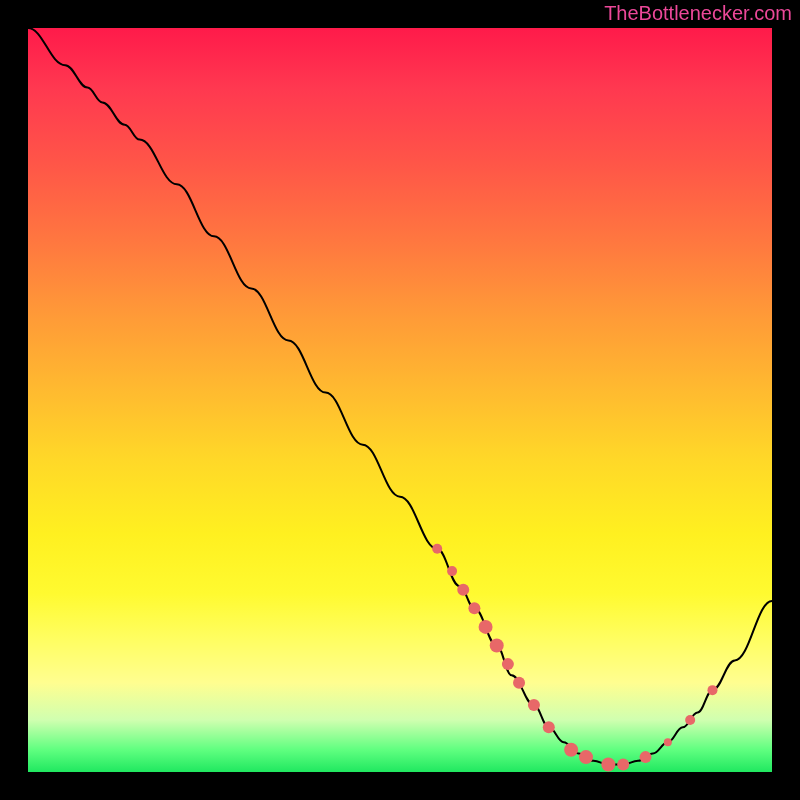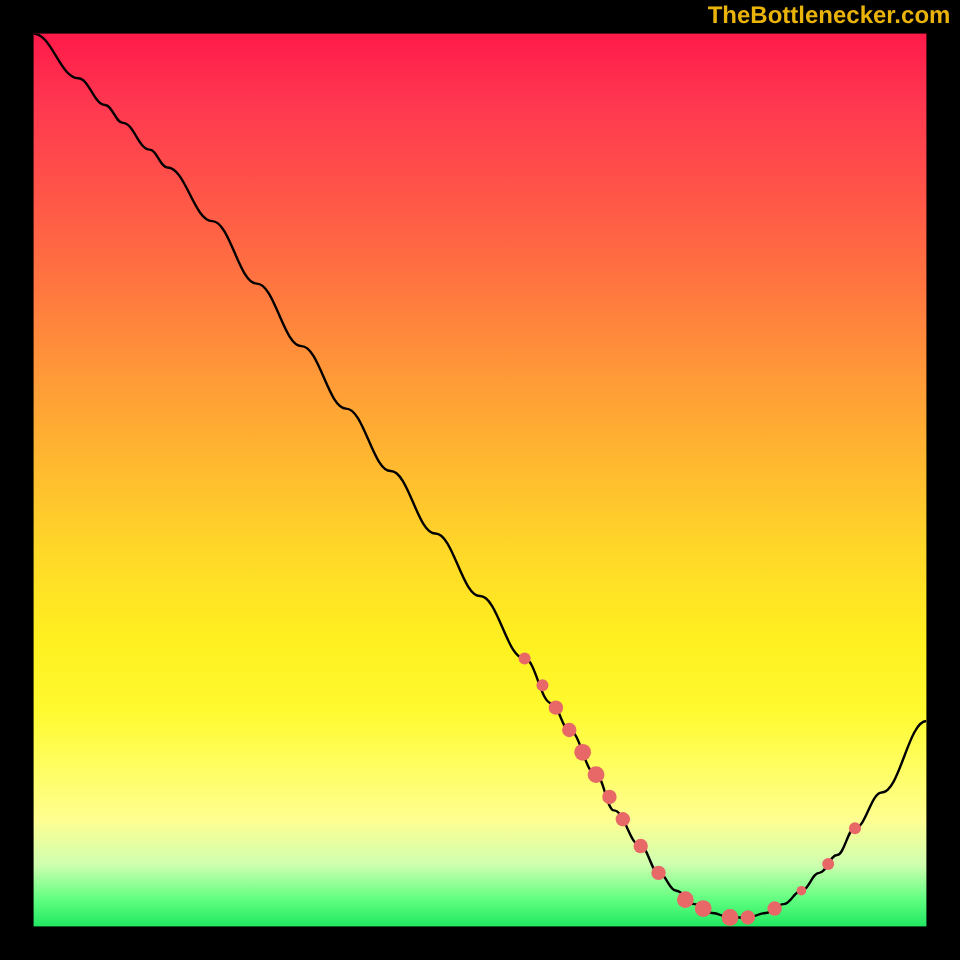--- a/index.html
+++ b/index.html
@@ -11,23 +11,23 @@
       width: 800px;
       height: 800px;
       background: #000;
       position: relative;
       font-family: Arial, sans-serif;
     }
     .watermark {
       position: absolute;
       top: 2px;
       right: 8px;
-      color: #eab308;
+      color: #ec4899;
       font-size: 20px;
-      font-weight: bold;
+      font-weight: normal;
       z-index: 10;
     }
     .chart-container {
       position: absolute;
       top: 28px;
       left: 28px;
       width: 744px;
       height: 744px;
     }
     .gradient-bg {

